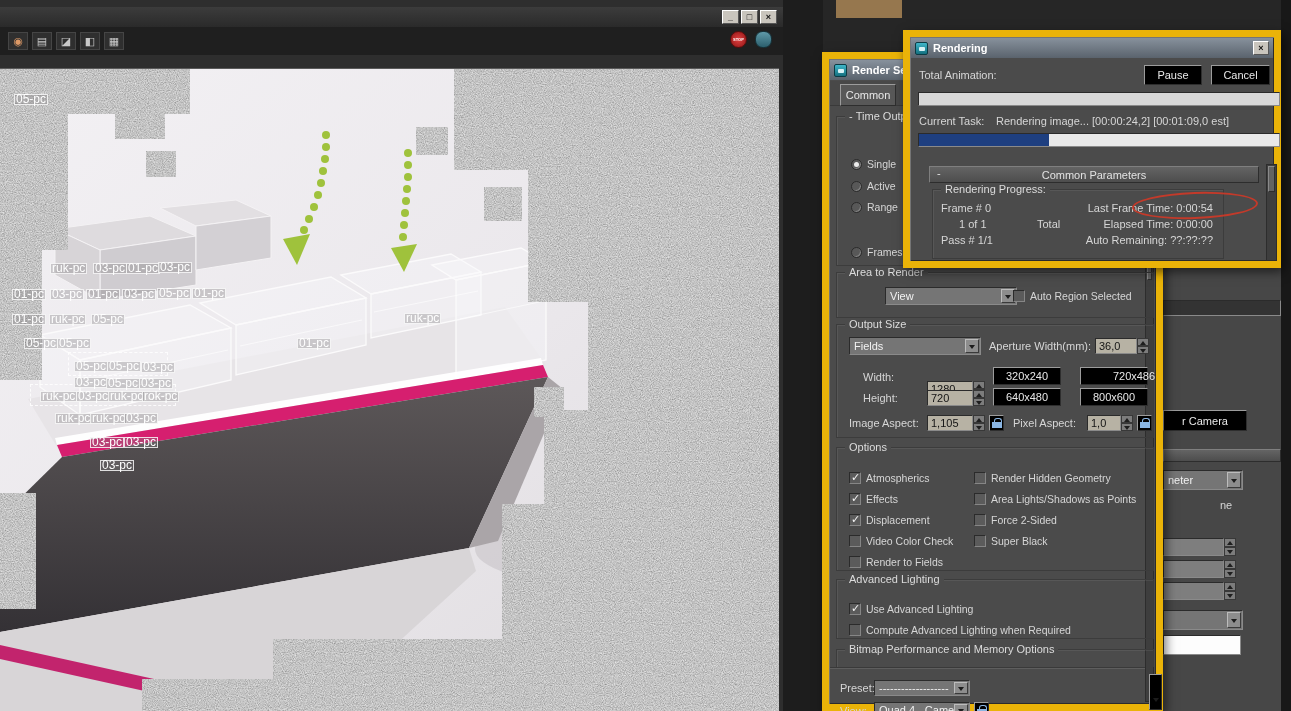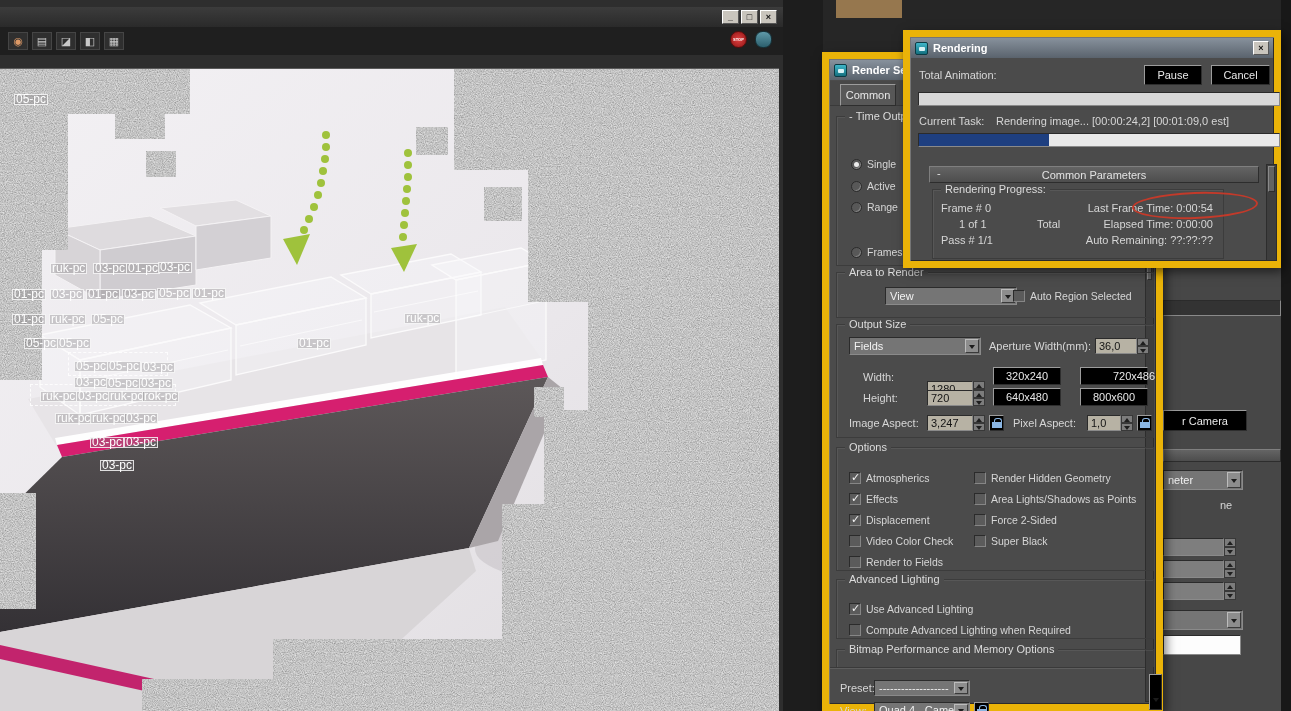--- a/index.html
+++ b/index.html
@@ -349,21 +349,21 @@
       </div>
     <div class="btn" style="position:absolute;left:156px;top:63px;width:68px;height:18px;">
         <span>640x480</span>
       </div>
     <div class="btn" style="position:absolute;left:243px;top:63px;width:68px;height:18px;">
         <span>800x600</span>
       </div>
 
     <div class="lbl" style="left:12px;top:92px;">Image Aspect:</div>
     <div class="spn" style="left:90px;top:90px;width:58px;height:16px;">
-        <span class="sval">3,247</span>
+        <span class="sval">1,105</span>
         <span class="sarrows">
           <span class="su"></span>
           <span class="sd"></span>
         </span>
       </div>
     <div class="btn" style="position:absolute;left:152px;top:90px;width:15px;height:16px;">
         <span class="lock"></span>
       </div>
     <div class="lbl" style="left:176px;top:92px;">Pixel Aspect:</div>
     <div class="spn" style="left:250px;top:90px;width:46px;height:16px;">

